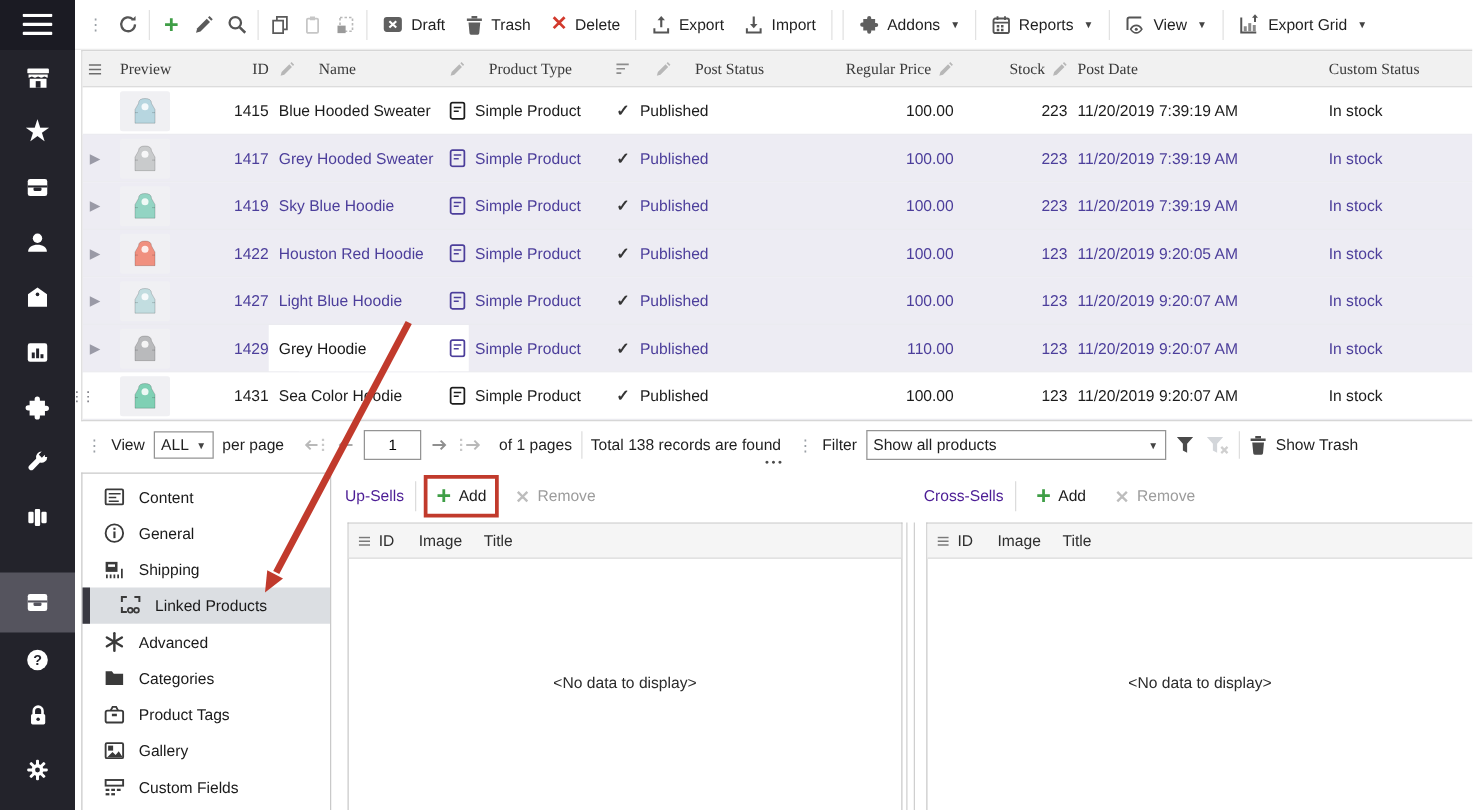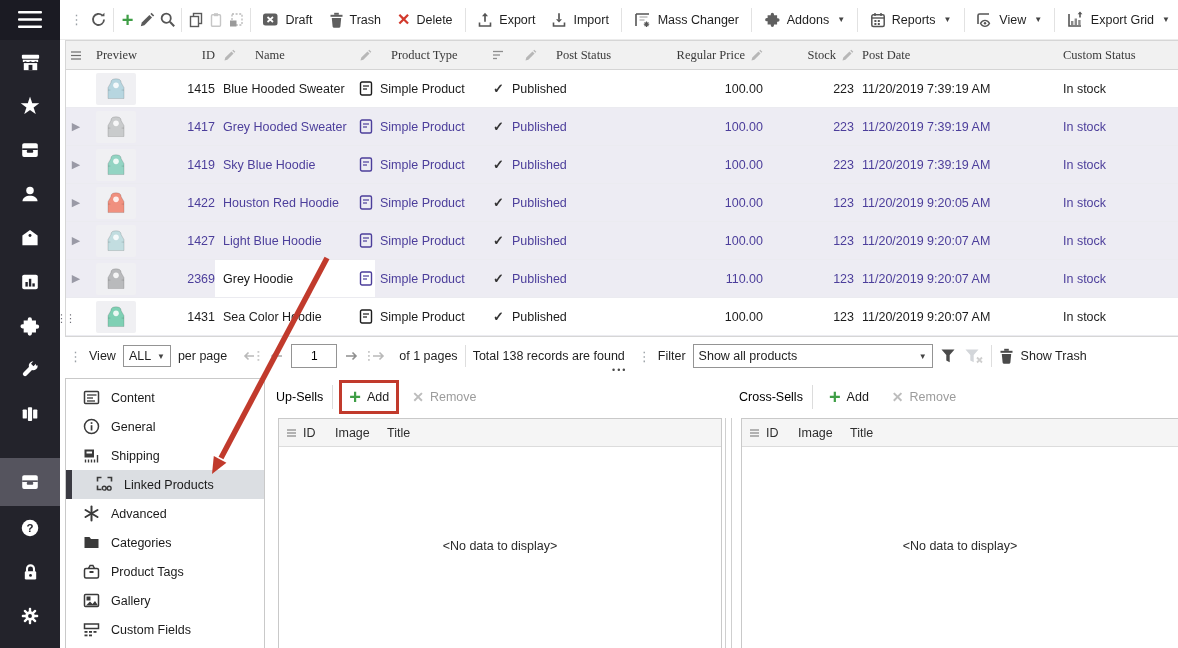--- a/index.html
+++ b/index.html
@@ -69,21 +69,21 @@
   .bottom { position:absolute; top:378px; left:5px; right:0; bottom:0; }
   .tabs-panel { position:absolute; left:0; top:0; width:200px; bottom:0; background:#fff; border:1px solid #c9c9c9; border-bottom:none; padding-top:4px; }
   .tab-item { height:29px; display:flex; align-items:center; gap:11px; padding-left:17px; color:#1a1a1a; cursor:pointer; }
   .tab-item.sel { background:#dbdee2; border-left:6px solid #3a3a42; padding-left:24px; }
   .ticon { width:17px; height:17px; color:#3a3a3a; flex:none; }
 
   .panel { position:absolute; top:0; bottom:0; }
   .panel-upsells { left:205px; width:455px; }
   .panel-crosssells { left:668px; right:0; }
   .p-head { height:38px; display:flex; align-items:center; padding-left:6px; gap:9px; }
-  .p-title { color:#000000; }
+  .p-title { color:#4c1d95; }
   .p-sep { width:1px; height:24px; background:#dcdcdc; }
   .p-btn { display:flex; align-items:center; gap:6px; padding:4px 7px; cursor:pointer; color:#1c1c1c; }
   .p-btn.disabled { color:#9c9c9c; cursor:default; }
   .grey-x { color:#bdbdbd; font-size:14px; font-weight:bold; line-height:1; }
   .p-btn.red-annot { box-shadow:0 0 0 3px #c13a2c; background:#fff; }
   .p-grid { position:absolute; top:40px; bottom:0; left:8px; right:3px; border:1px solid #c9c9c9; border-bottom:none; background:#fff; }
   .panel-crosssells .p-grid { right:0; border-right:none; }
   .pg-head { height:28px; background:#f5f5f5; border-bottom:1px solid #dcdcdc; display:flex; align-items:center; color:#2e2e2e; }
   .pgh-handle { width:24px; display:flex; justify-content:center; }
   .pgh-id { width:32px; }
@@ -294,33 +294,20 @@
       </span>
     <span class="tb-btn">
         <svg width="16" height="16" viewBox="0 0 16 16">
           <path d="M2.5 10.5v3.5h11v-3.5" fill="none" stroke="#555" stroke-width="1.6"></path>
           <line x1="8" y1="1.2" x2="8" y2="7.2" stroke="#555" stroke-width="1.7"></line>
           <path d="M8 10.6L5 7.2h6z" fill="#555"></path>
         </svg>
         <span>Import</span>
       </span>
     <span class="tb-sep"></span>
-    <span class="tb-btn">
-        <svg width="18" height="16" viewBox="0 0 18 16">
-          <path d="M2 2v12M2 2h13" fill="none" stroke="#555" stroke-width="1.6"></path>
-          <path d="M5.5 5h8M5.5 8h5" stroke="#bdbdbd" stroke-width="1.3"></path>
-          <g stroke="#555" stroke-width="1.2">
-            <line x1="12.5" y1="9.5" x2="12.5" y2="15"></line>
-            <line x1="9.8" y1="12.2" x2="15.2" y2="12.2"></line>
-            <line x1="10.6" y1="10.3" x2="14.4" y2="14.1"></line>
-            <line x1="14.4" y1="10.3" x2="10.6" y2="14.1"></line>
-          </g>
-        </svg>
-        <span>Mass Changer</span>
-      </span>
     <span class="tb-sep"></span>
     <span class="tb-btn">
         <svg width="17" height="17" viewBox="0 0 24 24">
           <path fill="#5f5f5f" d="M9.5 4.8a2.3 2.3 0 0 1 4.6 0V6h4.4v4.4h1.2a2.3 2.3 0 0 1 0 4.6h-1.2V19h-4.4v1.2a2.3 2.3 0 0 1-4.6 0V19H5.1v-4.4H3.9a2.3 2.3 0 0 1 0-4.6h1.2V6h4.4z"></path>
         </svg>
         <span>Addons</span>
         <span class="caret">▼</span>
       </span>
     <span class="tb-sep"></span>
     <span class="tb-btn">
@@ -594,21 +581,21 @@
           </div>
       <div class="c col-preview">
             <span class="thumb">
               <svg width="26" height="26" viewBox="0 0 24 24">
                 <path class="hoodie-body" d="M7.2 6.2Q7.2 2.6 12 2.6t4.8 3.6l2.6 4.6v10H4.6v-10z" fill="#b9babc" stroke="rgba(0,0,0,0.18)" stroke-width="0.7"></path>
                 <circle cx="12" cy="8.6" r="2.6" fill="#ffffff" opacity="0.85"></circle>
                 <path d="M4.6 13h2.2M17.2 13h2.2" stroke="rgba(0,0,0,0.18)" stroke-width="0.7"></path>
               </svg>
             </span>
           </div>
-      <div class="c col-id">2369</div>
+      <div class="c col-id">1429</div>
       <div class="c col-name">Grey Hoodie</div>
       <div class="c col-type">
             <svg width="14" height="15" viewBox="0 0 14 15">
               <rect x="1.5" y="1" width="11" height="13" rx="1.5" fill="none" stroke="currentColor" stroke-width="1.4"></rect>
               <line x1="4" y1="5" x2="10" y2="5" stroke="currentColor" stroke-width="1.2"></line>
               <line x1="4" y1="8" x2="8" y2="8" stroke="currentColor" stroke-width="1.2"></line>
             </svg>
             <span>Simple Product</span>
           </div>
       <div class="c col-status">

